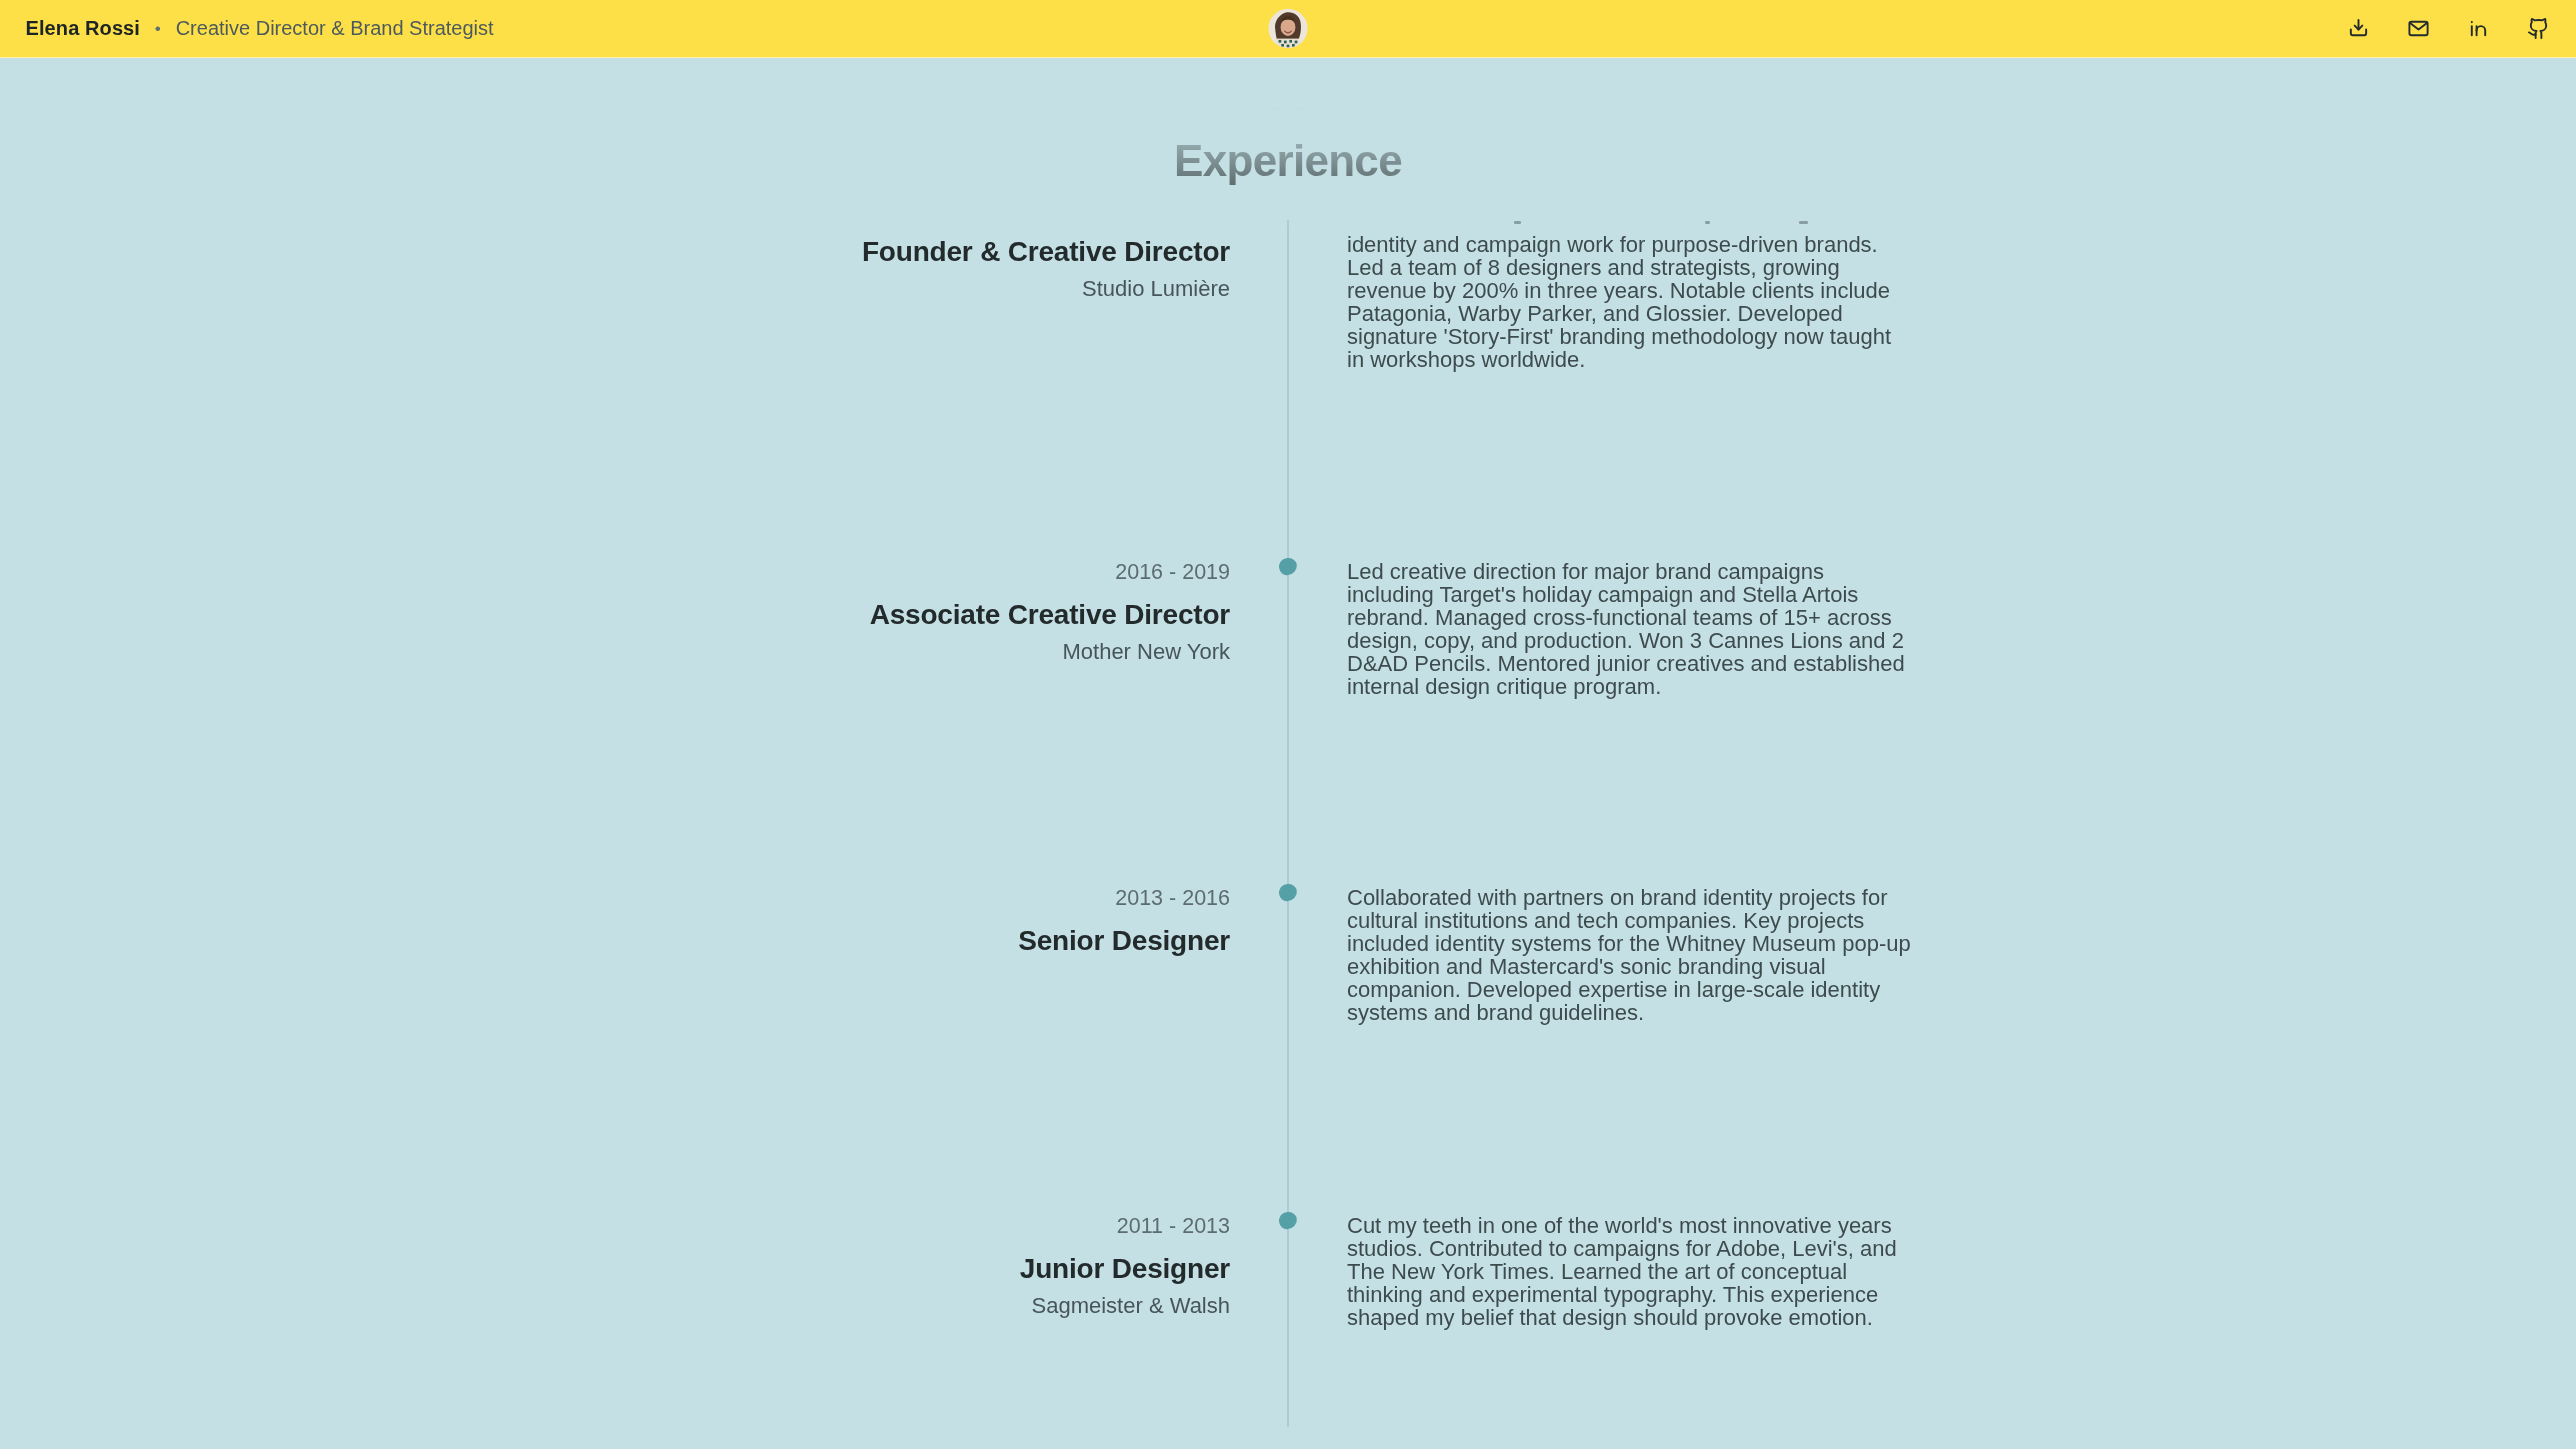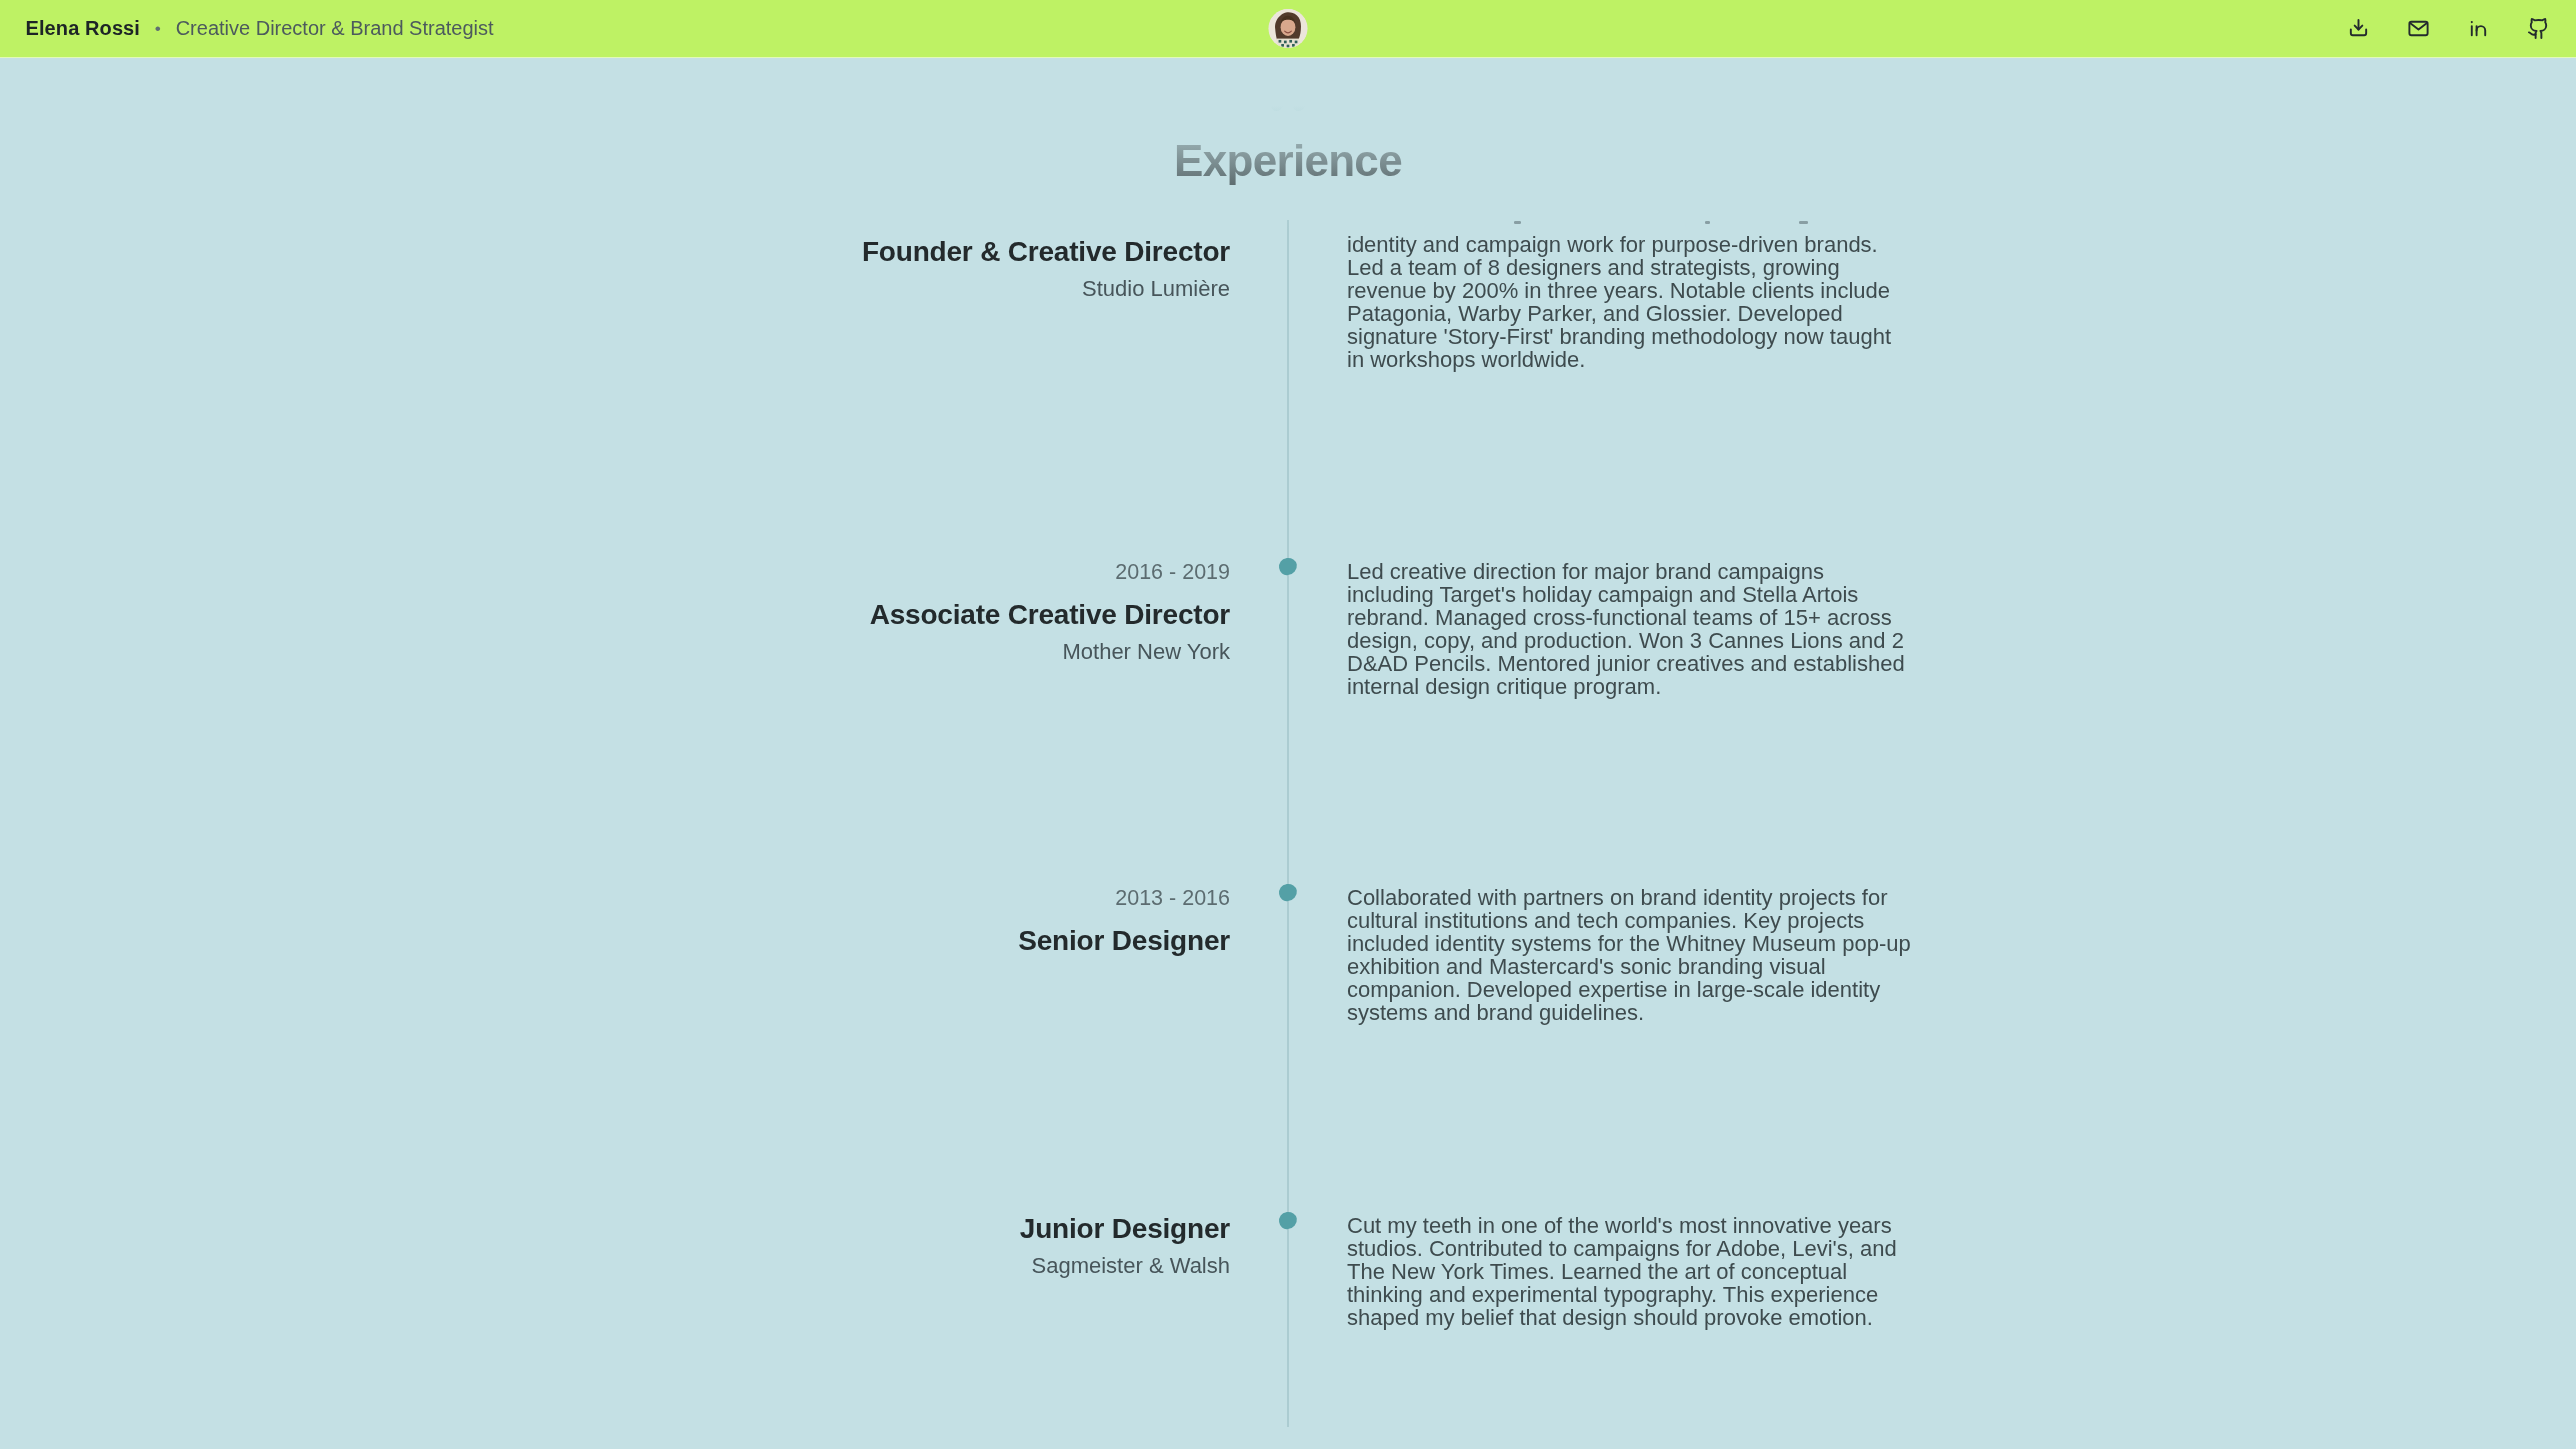--- a/index.html
+++ b/index.html
@@ -8,21 +8,21 @@
     background:#c4e0e4;
     overflow:hidden;
     font-family:"Liberation Sans", sans-serif;
     color:#232a2c;
     position:relative;
   }
 
   
   .topbar{
     position:absolute;top:0;left:0;width:2576px;height:57px;
-    background:#bef264;
+    background:#fde047;
     border-bottom:1.3px solid rgba(255,255,255,0.55);
     z-index:10;
   }
   .topbar-left{
     position:absolute;left:25.5px;top:0;height:57px;
     display:flex;align-items:center;gap:14.8px;
   }
   .profile-name{font-size:20px;font-weight:700;color:#1d2426;letter-spacing:0.1px;}
   .dot-sep{font-size:17.4px;color:#5f6f72;}
   .profile-role{font-size:20px;font-weight:400;color:#4c5a5d;}
@@ -230,20 +230,21 @@
   <div class="col-mid">
     <span class="timeline-dot"></span>
   </div>
   <div class="col-right">
     <p class="entry-desc">Collaborated with partners on brand identity projects for cultural institutions and tech companies. Key projects included identity systems for the Whitney Museum pop-up exhibition and Mastercard's sonic branding visual companion. Developed expertise in large-scale identity systems and brand guidelines.</p>
   </div>
 </article>
 
 <article class="entry" style="top:1213px">
   <div class="col-left">
+    <p class="entry-date">2011 - 2013</p>
     <h2 class="entry-title">Junior Designer</h2>
     <p class="entry-company">Sagmeister &amp; Walsh</p>
   </div>
   <div class="col-mid">
     <span class="timeline-dot"></span>
   </div>
   <div class="col-right">
     <p class="entry-desc">Cut my teeth in one of the world's most innovative years studios. Contributed to campaigns for Adobe, Levi's, and The New York Times. Learned the art of conceptual thinking and experimental typography. This experience shaped my belief that design should provoke emotion.</p>
   </div>
 </article>

